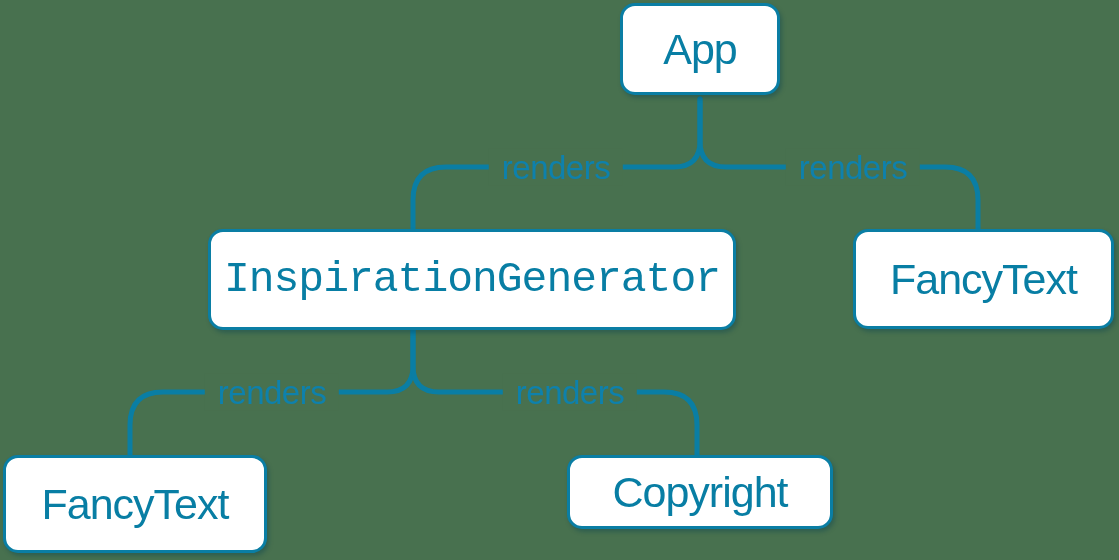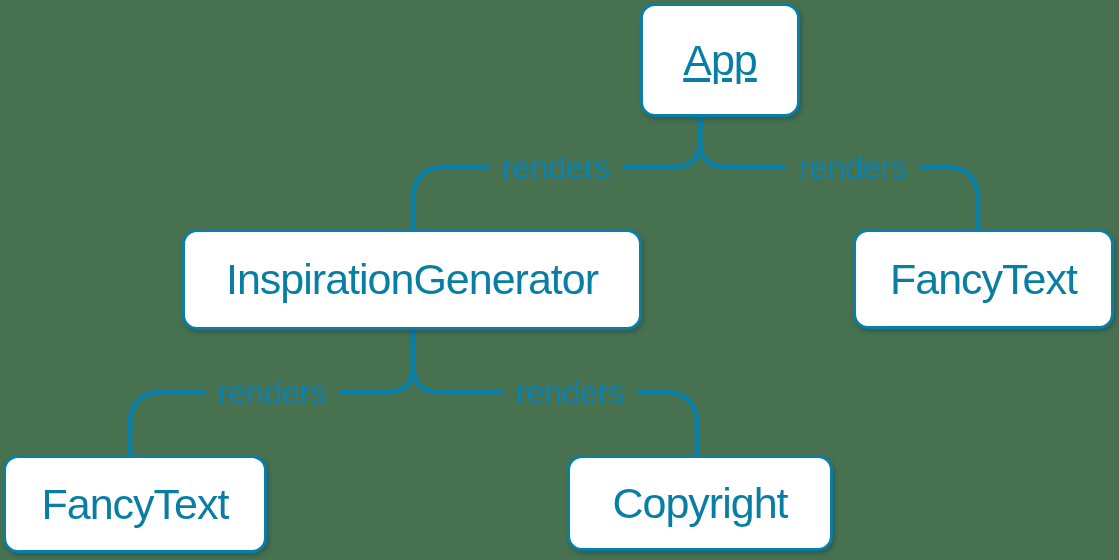--- a/index.html
+++ b/index.html
@@ -40,25 +40,25 @@
     display: flex;
     align-items: center;
     justify-content: center;
     color: #087EA4;
     font-size: 43px;
     font-weight: 500;
     letter-spacing: -1px;
     box-shadow: 2px 3px 4px rgba(0, 60, 80, 0.35);
     white-space: nowrap;
   }
-  .node-app                  { left: 640px; top: 3px;   width: 160px; height: 114px; text-decoration: underline;  }
-  .node-inspiration-generator{ left: 182px; top: 229px; width: 460px; height: 101px; }
+  .node-app                  { left: 620px; top: 3px;   width: 160px; height: 92px;  }
+  .node-inspiration-generator{ left: 208px; top: 229px; width: 528px; height: 101px; font-family: Liberation Mono, monospace; }
   .node-fancy-text-top       { left: 853px; top: 229px; width: 261px; height: 100px; }
   .node-fancy-text-bottom    { left: 3px;   top: 455px; width: 264px; height: 98px;  }
-  .node-copyright            { left: 567px; top: 455px; width: 266px; height: 96px;  }
+  .node-copyright            { left: 567px; top: 455px; width: 266px; height: 74px;  }
   .edge-label {
     position: absolute;
     transform: translate(-50%, -50%);
     background: #48714F;
     color: #0E81AC;
     font-size: 33px;
     font-weight: 400;
     letter-spacing: -0.5px;
     line-height: 1;
     padding: 2px 13px;

